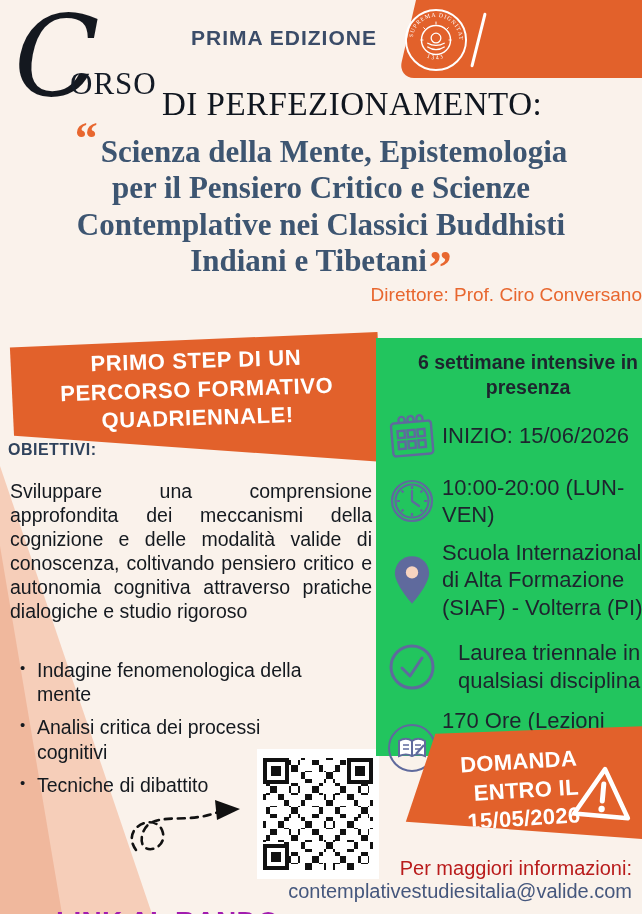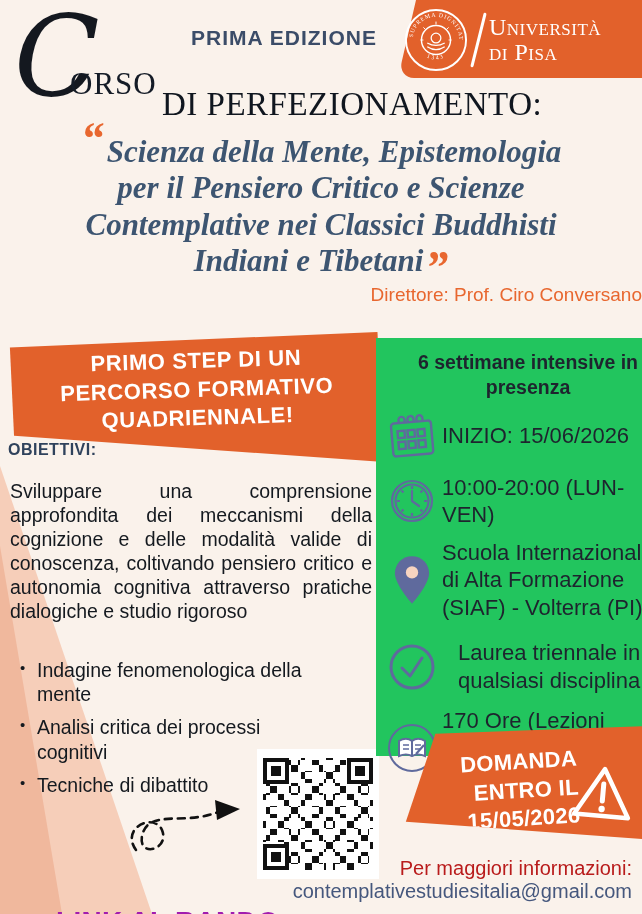--- a/index.html
+++ b/index.html
@@ -30,21 +30,21 @@
     border-bottom-left-radius:16px; }
   .logo-content { position:absolute; top:6px; right:6px; width:232px; height:68px;
     display:flex; align-items:center; gap:9px; }
   .logo-slash { width:3px; height:56px; background:#fff; transform:rotate(14deg); border-radius:2px; }
   .logo-text { color:#fff; font-family:"Liberation Serif", serif; font-variant:small-caps;
     font-size:24px; line-height:1.04; letter-spacing:0.5px; }
 
   
   .title { position:absolute; top:134px; left:0; right:0; text-align:center;
     font-family:"Liberation Serif", serif; font-weight:bold; font-size:31px;
-    line-height:1.17; color:#3D5571;font-style:italic; }
+    line-height:1.17; color:#3D5571; }
   .q { color:#E8672F; font-size:46px; line-height:0; }
   .q-open { position:relative; top:-8px; margin-right:3px; }
   .q-close { position:relative; top:12px; margin-left:2px; }
   .director { position:absolute; top:284px; left:0; right:0; text-align:right;
     font-size:19px; color:#E8672F; }
 
   
   .banner-box { position:absolute; left:8px; top:330px; width:377px; height:134px;
     background:#E2612B; clip-path:polygon(0.5% 13%, 98% 1.5%, 99.7% 98.5%, 1.6% 79%); }
   .banner-text { transform:rotate(-1.8deg); text-align:center; padding-top:17px;
@@ -128,24 +128,20 @@
         <line x1="46" y1="33" x2="49" y2="33"></line>
       </g>
       <text font-size="6" fill="#fff" letter-spacing="1" font-family="Liberation Serif, serif">
         <textPath href="#arcTop" startOffset="50%" text-anchor="middle">IN SUPREMA DIGNITATIS</textPath>
       </text>
       <text font-size="6" fill="#fff" letter-spacing="2" font-family="Liberation Serif, serif">
         <textPath href="#arcBot" startOffset="50%" text-anchor="middle">1343</textPath>
       </text>
     </svg>
     <div class="logo-slash"></div>
-    <div class="logo-text">
-      <div>Università</div>
-      <div>di Pisa</div>
-    </div>
   </div>
 
   <div class="title">
     <div><span class="q q-open">“</span><span>Scienza della Mente, Epistemologia</span></div>
     <div>per il Pensiero Critico e Scienze</div>
     <div>Contemplative nei Classici Buddhisti</div>
     <div><span>Indiani e Tibetani</span><span class="q q-close">”</span></div>
   </div>
   <div class="director">Direttore: Prof. Ciro Conversano</div>
 
@@ -259,16 +255,16 @@
     </div>
     <svg class="warning-svg" width="62" height="58" viewBox="0 0 62 58">
       <polygon points="31,5 58,52 4,52" fill="none" stroke="#fff" stroke-width="4.5" stroke-linejoin="round"></polygon>
       <line x1="31" y1="20" x2="31" y2="37" stroke="#fff" stroke-width="5" stroke-linecap="round"></line>
       <circle cx="31" cy="45" r="3.2" fill="#fff"></circle>
     </svg>
   </div>
 
   <div class="footer">
     <div class="footer-label">Per maggiori informazioni:</div>
-    <div class="footer-email">contemplativestudiesitalia@gmail.com</div>
+    <div class="footer-email">contemplativestudiesitalia@valide.com</div>
   </div>
 
 </div>
 
 </body></html>

